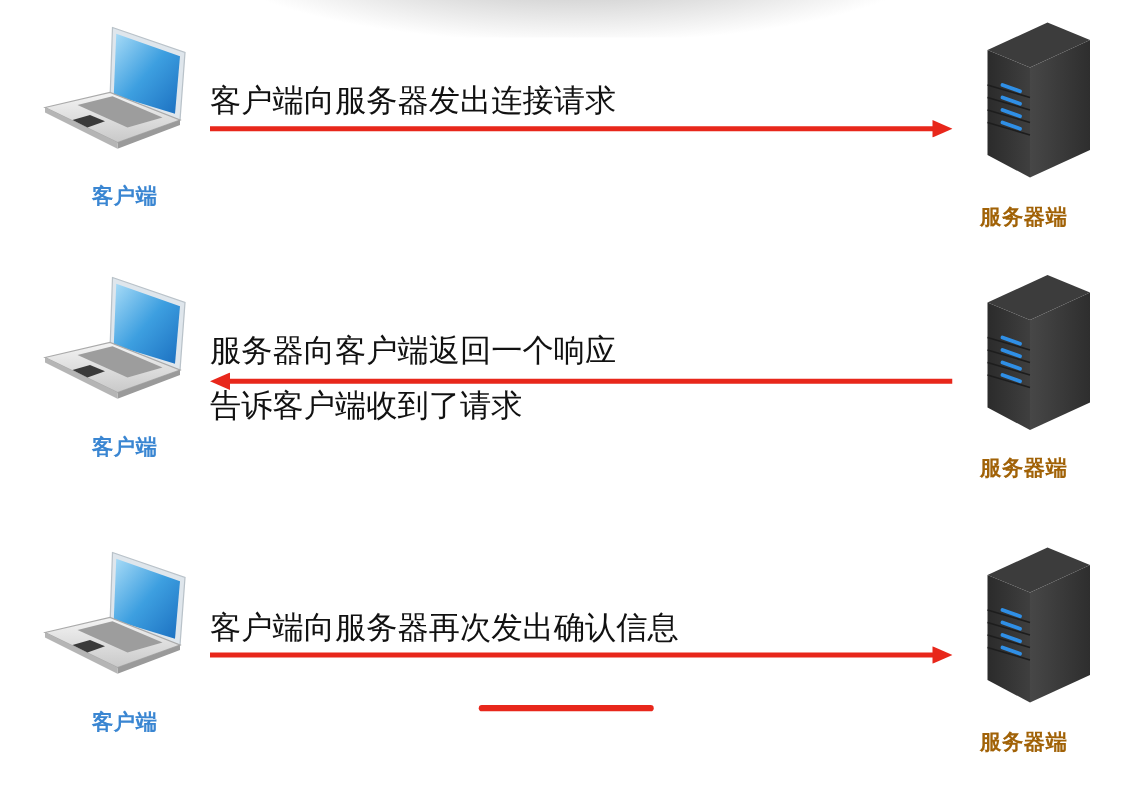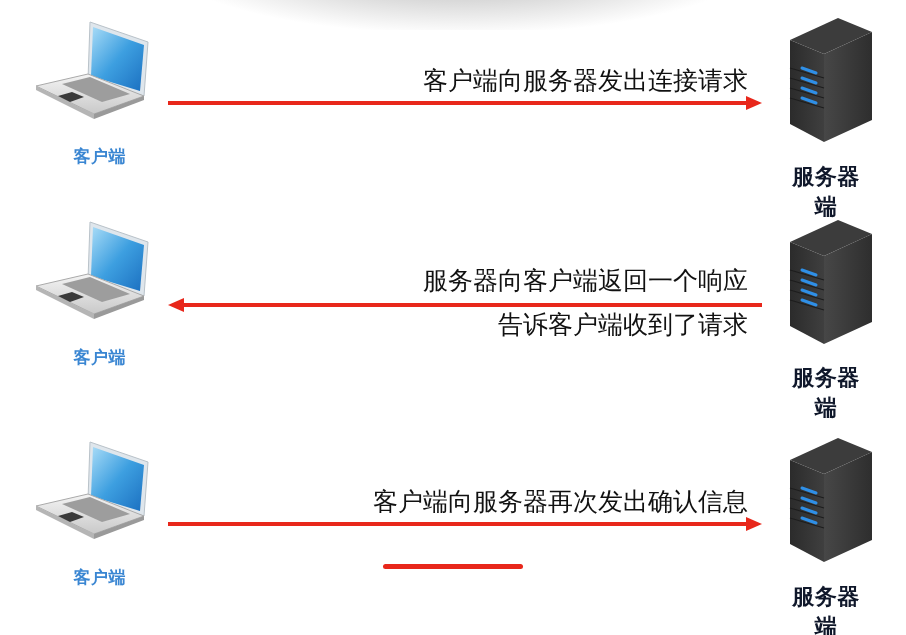--- a/index.html
+++ b/index.html
@@ -4,23 +4,23 @@
 <style>
   html, body { margin:0; padding:0; }
   body { width:906px; height:635px; background:#ffffff; position:relative; overflow:hidden;
          font-family:"DejaVu Sans", "Liberation Sans", sans-serif; }
   .top-shadow { position:absolute; left:180px; top:-40px; width:560px; height:70px;
     background: radial-gradient(ellipse at 50% 0%, rgba(150,150,150,0.85) 0%, rgba(190,190,190,0.6) 40%, rgba(255,255,255,0) 75%); }
   .row { position:absolute; left:0; width:906px; height:210px; }
   .laptop { position:absolute; left:32px; width:120px; height:110px; }
   .client-label { position:absolute; left:62px; width:64px; text-align:right; font-size:17px; color:#3a86d2; font-weight:bold; letter-spacing:0.5px; }
   .server { position:absolute; left:780px; width:100px; height:135px; }
-  .server-label { position:absolute; left:784px; width:84px; text-align:center; font-size:22px; color:#0f172a; font-weight:bold; letter-spacing:0.5px; }
+  .server-label { position:absolute; left:784px; width:84px; font-size:17px; color:#a16207; font-weight:bold; letter-spacing:0.5px; }
   .arrow { position:absolute; left:168px; width:594px; height:14px; }
-  .msg { position:absolute; left:168px; width:580px; text-align:right; font-size:25px; color:#111; line-height:30px; }
+  .msg { position:absolute; left:168px; width:580px; text-align:left; font-size:25px; color:#111; line-height:30px; }
   .underline-mark { position:absolute; left:383px; width:140px; height:5px; background:#e8271b; border-radius:3px; }
 </style>
 </head>
 <body>
 
 <div class="top-shadow"></div>
 
 <svg width="0" height="0" style="position:absolute">
   <defs>
     <linearGradient id="scr" x1="0" y1="0" x2="1" y2="1">

